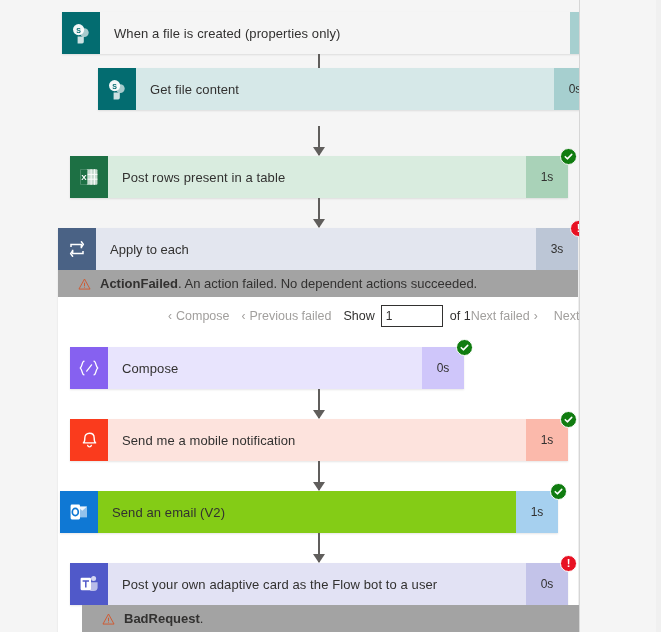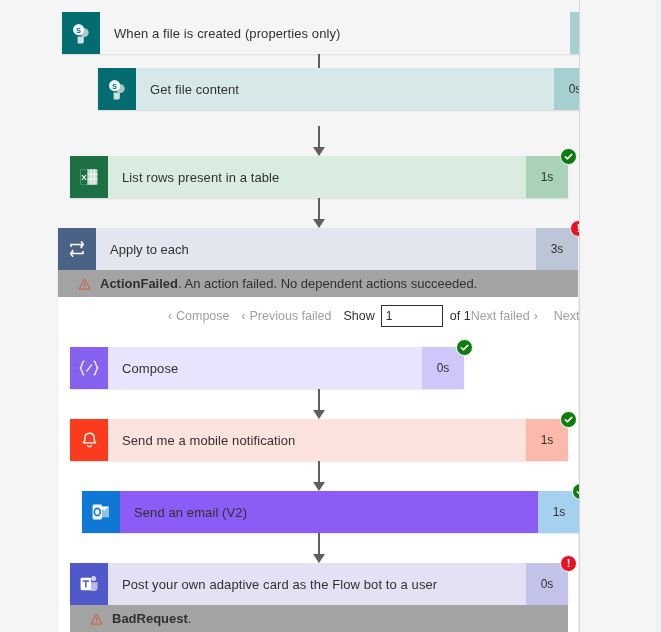--- a/index.html
+++ b/index.html
@@ -277,21 +277,21 @@
           <rect x="9.6" y="3.2" width="9.8" height="15.6" fill="#1d7044" opacity=".18"></rect>
           <g stroke="#fff" stroke-width="1" opacity=".95">
             <line x1="9.6" y1="8.4" x2="19.4" y2="8.4"></line>
             <line x1="9.6" y1="13.2" x2="19.4" y2="13.2"></line>
             <line x1="13.1" y1="3.2" x2="13.1" y2="18.8"></line>
             <line x1="16.4" y1="3.2" x2="16.4" y2="18.8"></line>
           </g>
           <text x="5.9" y="13.9" font-size="8" font-weight="bold" fill="#fff" text-anchor="middle" font-family="Liberation Sans, sans-serif">X</text>
         </svg>
       </div>
-      <div class="title">List rows present in a table</div>
+      <div class="title">Post rows present in a table</div>
       <div class="dur" style="background:#a9d2b8;">1s</div>
       <div class="badge ok">
         <svg width="9" height="9" viewBox="0 0 10 10">
           <path d="M1.4 5.2l2.3 2.4L8.6 2.6" stroke="#fff" stroke-width="1.7" fill="none" stroke-linecap="round" stroke-linejoin="round"></path>
         </svg>
       </div>
     </div>
 
     <div class="conn" style="left:311px; top:198px; height:29px;">
       <div class="stem"></div>
@@ -388,21 +388,21 @@
               <path d="M1.4 5.2l2.3 2.4L8.6 2.6" stroke="#fff" stroke-width="1.7" fill="none" stroke-linecap="round" stroke-linejoin="round"></path>
             </svg>
           </div>
         </div>
 
         <div class="conn" style="left:253px; top:126px; height:29px;">
           <div class="stem"></div>
             <div class="head"></div>
         </div>
 
-        <div class="card" style="left:24px; top:156px; width:498px; background:#8b5cf6;">
+        <div class="card" style="left:2px; top:156px; width:498px; background:#84cc16;">
           <div class="icon" style="background:#0f78d4;">
             <svg width="22" height="22" viewBox="0 0 22 22">
               <rect x="9.6" y="5.6" width="9.4" height="10.8" fill="#fff" opacity=".55"></rect>
               <path d="M9.6 5.6h9.4l-4.7 4.2z" fill="#fff" opacity=".85"></path>
               <rect x="2.6" y="3.6" width="9.4" height="14.8" rx="1.3" fill="#fff"></rect>
               <ellipse cx="7.3" cy="11" rx="3" ry="3.6" fill="none" stroke="#0f78d4" stroke-width="1.7"></ellipse>
             </svg>
           </div>
           <div class="title">Send an email (V2)</div>
           <div class="dur" style="background:#a6d0ef;">1s</div>
@@ -428,21 +428,21 @@
               <line x1="7.8" y1="8" x2="7.8" y2="14.6" stroke="#5059c9" stroke-width="1.5"></line>
             </svg>
           </div>
           <div class="title">Post your own adaptive card as the Flow bot to a user</div>
           <div class="dur" style="background:#c3c3e9;">0s</div>
           <div class="badge err" style="border-color:#ffffff;">
             <span>!</span>
           </div>
         </div>
 
-        <div class="err-banner" style="position:absolute; left:12px; top:270px; width:498px;">
+        <div class="err-banner" style="position:absolute; left:24px; top:270px; width:498px;">
           <span class="warn-ico">
             <svg width="13" height="12" viewBox="0 0 14 13">
               <path d="M7 1.1L13 12H1z" fill="none" stroke="#d05a32" stroke-width="1.05" stroke-linejoin="round"></path>
               <rect x="6.5" y="5.1" width="1.05" height="3.6" fill="#d05a32"></rect>
               <rect x="6.5" y="9.4" width="1.05" height="1.05" fill="#d05a32"></rect>
             </svg>
           </span>
           <b>BadRequest</b>
           <span>.</span>
         </div>

